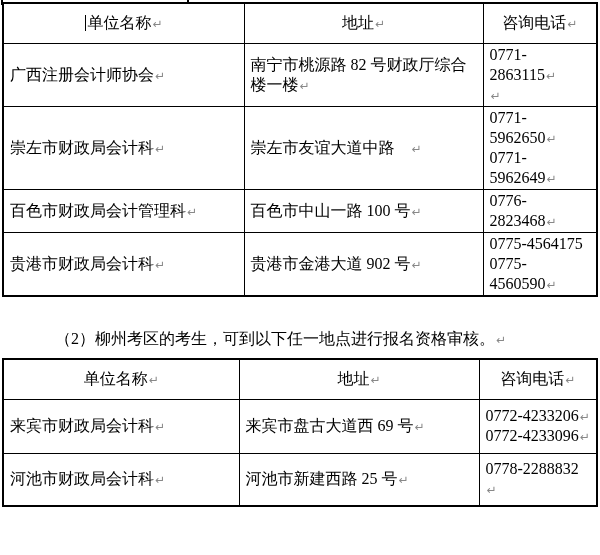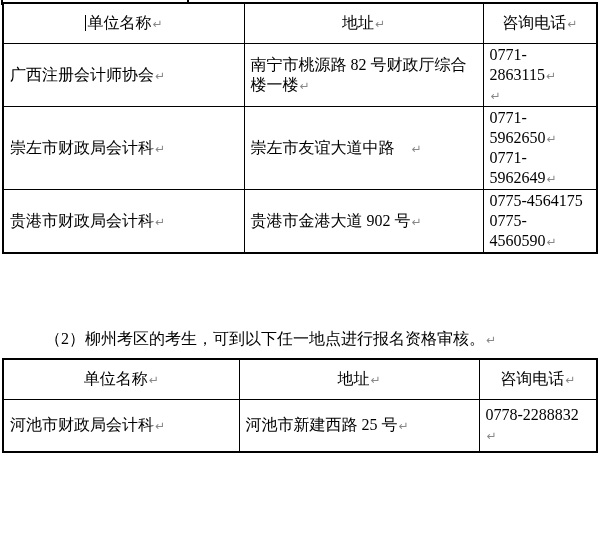--- a/index.html
+++ b/index.html
@@ -22,21 +22,21 @@
   table.doc td{text-align:left;}
   .rmark{
     color:#888;font-size:12px;line-height:1;padding-left:1px;
     font-family:"DejaVu Sans",sans-serif;
   }
   .caret{
     display:inline-block;width:1.5px;height:16px;background:#000;
     vertical-align:-3px;margin-right:1px;
   }
   .note{
-    position:absolute;left:45px;top:328px;width:540px;
+    position:absolute;left:55px;top:328px;width:540px;
     font-size:16px;line-height:21px;white-space:pre-wrap;
   }
   .tick{position:absolute;background:#000;}
   #tick1{left:1px;top:0;width:2px;height:5px;}
   #tick2{left:187px;top:0;width:2px;height:3px;}
 </style>
 </head>
 <body>
 
 <div class="page">
@@ -59,20 +59,25 @@
     <tr style="height:60px">
       <td>广西注册会计师协会<span class="rmark">↵</span></td>
       <td>南宁市桃源路 82 号财政厅综合<br>楼一楼<span class="rmark">↵</span></td>
       <td>0771-2863115<span class="rmark">↵</span><br><span class="rmark">↵</span></td>
     </tr>
     <tr style="height:59px">
       <td>崇左市财政局会计科<span class="rmark">↵</span></td>
       <td>崇左市友谊大道中路　<span class="rmark">↵</span></td>
       <td>0771-5962650<span class="rmark">↵</span><br>0771-5962649<span class="rmark">↵</span></td>
     </tr>
+    <tr style="height:37px">
+      <td>百色市财政局会计管理科<span class="rmark">↵</span></td>
+      <td>百色市中山一路 100 号<span class="rmark">↵</span></td>
+      <td>0776-2823468<span class="rmark">↵</span></td>
+    </tr>
     <tr style="height:43px">
       <td>贵港市财政局会计科<span class="rmark">↵</span></td>
       <td>贵港市金港大道 902 号<span class="rmark">↵</span></td>
       <td>0775-4564175<br>0775-4560590<span class="rmark">↵</span></td>
     </tr>
   </tbody>
     </table>
 
   <div class="note">（2）柳州考区的考生，可到以下任一地点进行报名资格审核。<span class="rmark">↵</span></div>
 
@@ -81,20 +86,25 @@
       <col style="width:236px">
         <col style="width:240px">
         <col>
     </colgroup>
     <tbody>
         <tr style="height:40px">
       <th><span>单位名称<span class="rmark">↵</span></span></th>
       <th><span>地址<span class="rmark">↵</span></span></th>
       <th><span>咨询电话<span class="rmark">↵</span></span></th>
     </tr>
+    <tr style="height:54px">
+      <td>来宾市财政局会计科<span class="rmark">↵</span></td>
+      <td>来宾市盘古大道西 69 号<span class="rmark">↵</span></td>
+      <td>0772-4233206<span class="rmark">↵</span><br>0772-4233096<span class="rmark">↵</span></td>
+    </tr>
     <tr style="height:53px">
       <td>河池市财政局会计科<span class="rmark">↵</span></td>
       <td>河池市新建西路 25 号<span class="rmark">↵</span></td>
       <td>0778-2288832 <span class="rmark">↵</span></td>
     </tr>
   </tbody>
     </table>
 
 </div>
 

